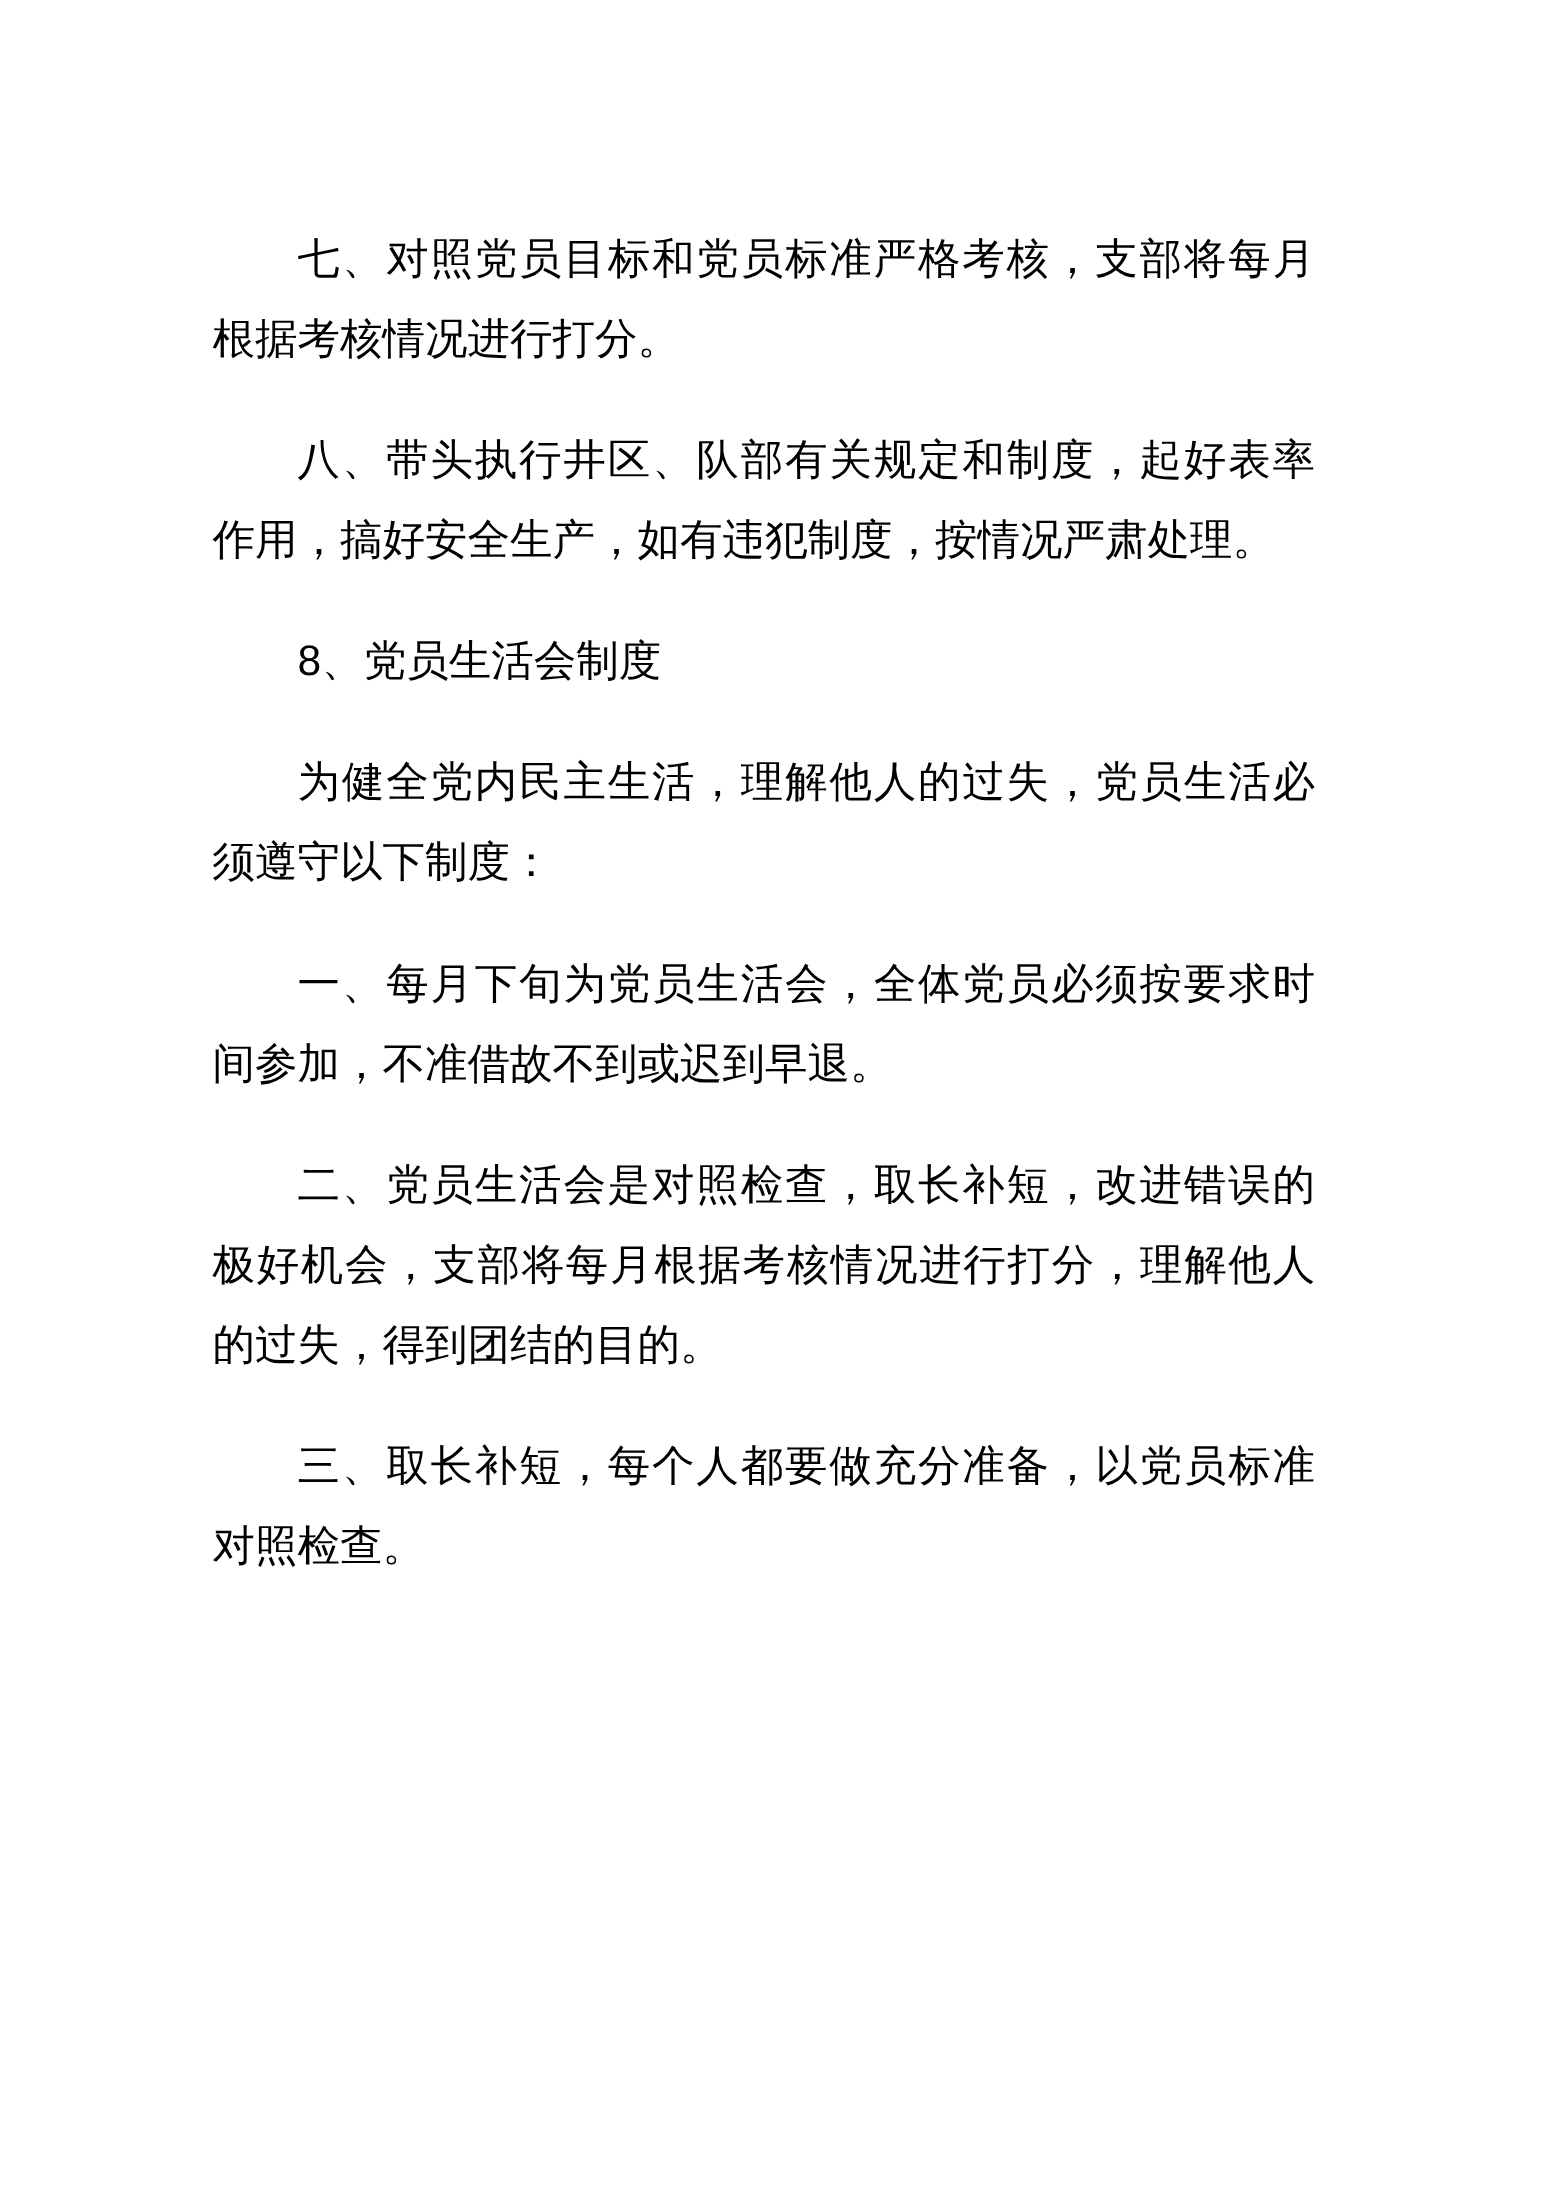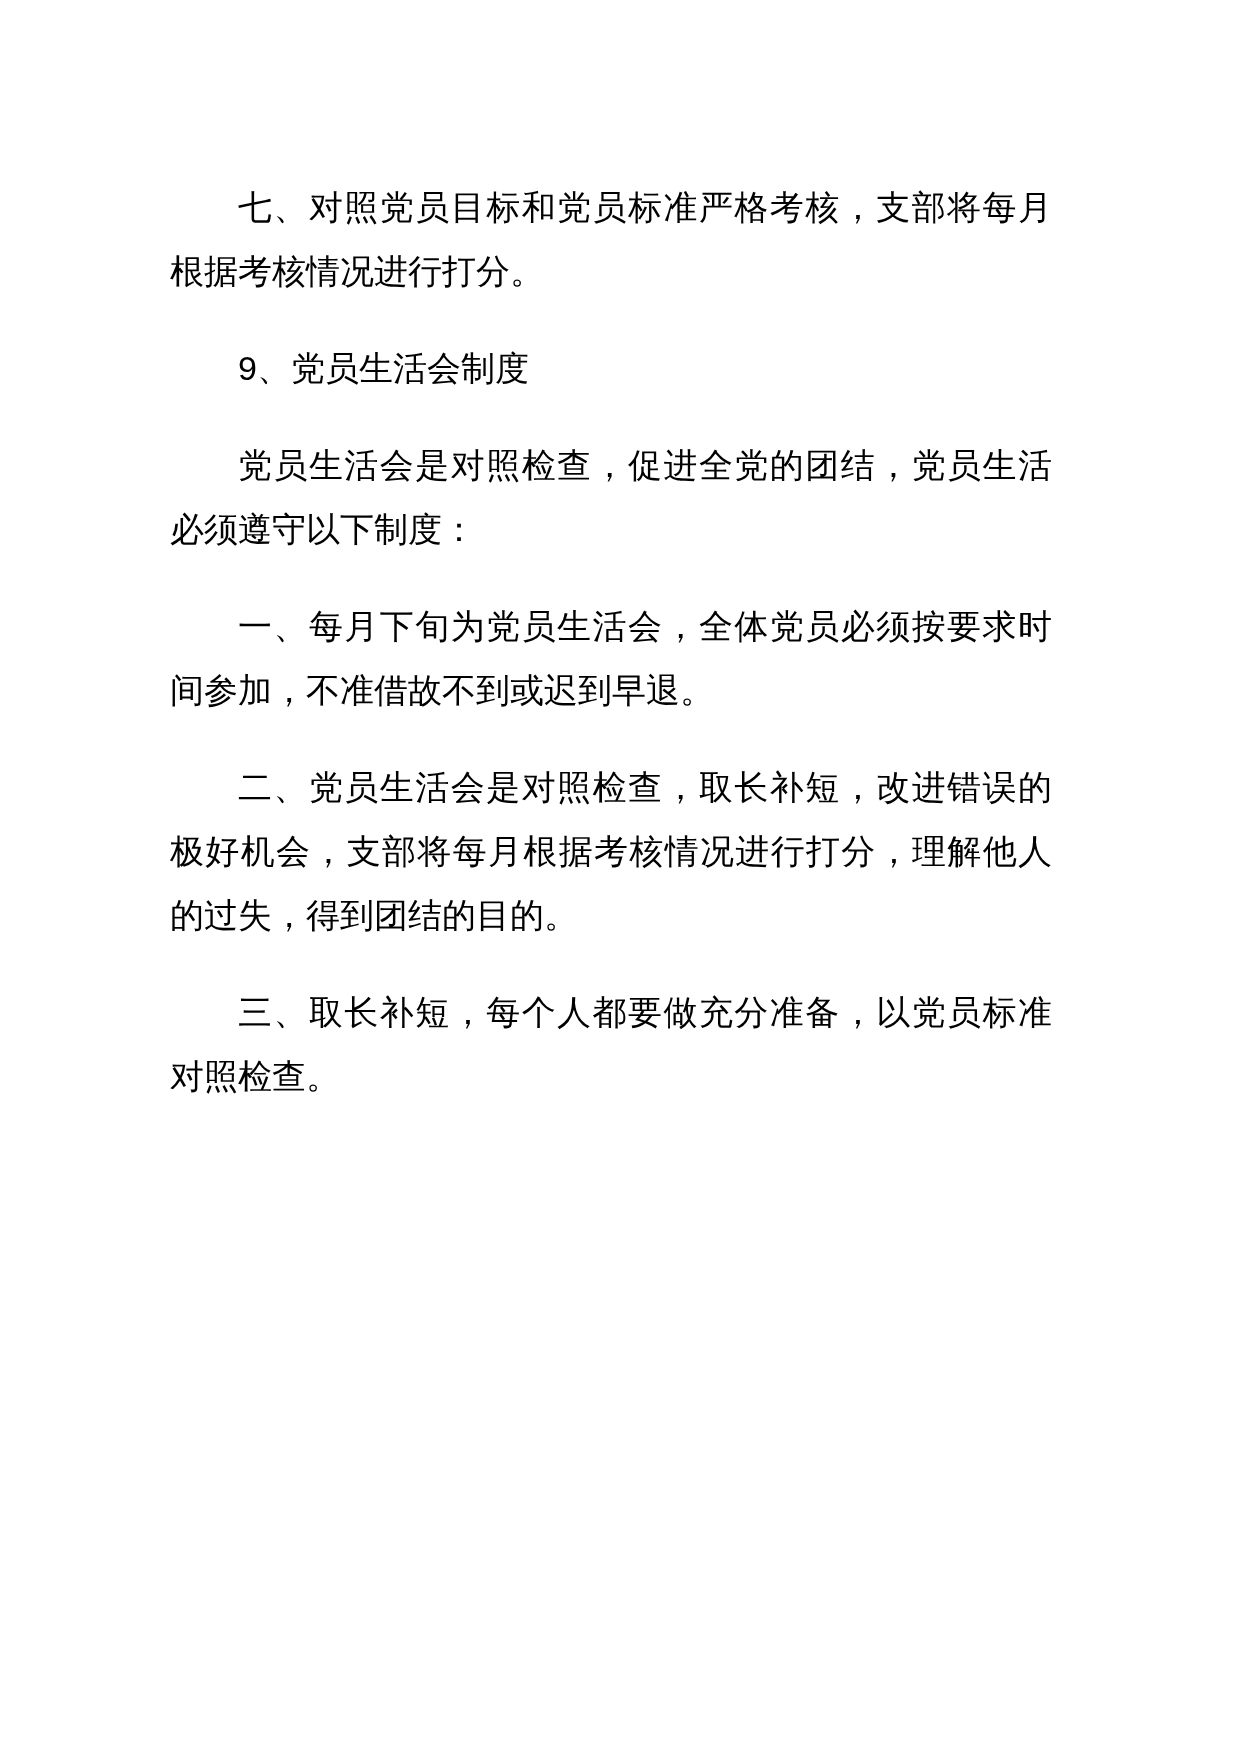--- a/index.html
+++ b/index.html
@@ -31,19 +31,20 @@
     text-indent: 2em;
     word-break: normal;
   }
 </style>
 </head>
 <body>
 
 <div class="page">
   <div class="doc-body">
     <p>七、对照党员目标和党员标准严格考核，支部将每月根据考核情况进行打分。</p>
-    <p>9、党员生活会制度</p>
-    <p>党员生活会是对照检查，促进全党的团结，党员生活必须遵守以下制度：</p>
+    <p>八、带头执行井区、队部有关规定和制度，起好表率作用，搞好安全生产，如有违犯制度，按情况严肃处理。</p>
+    <p>8、党员生活会制度</p>
+    <p>为健全党内民主生活，理解他人的过失，党员生活必须遵守以下制度：</p>
     <p>一、每月下旬为党员生活会，全体党员必须按要求时间参加，不准借故不到或迟到早退。</p>
     <p>二、党员生活会是对照检查，取长补短，改进错误的极好机会，支部将每月根据考核情况进行打分，理解他人的过失，得到团结的目的。</p>
     <p>三、取长补短，每个人都要做充分准备，以党员标准对照检查。</p>
   </div>
 </div>
 
 </body></html>

